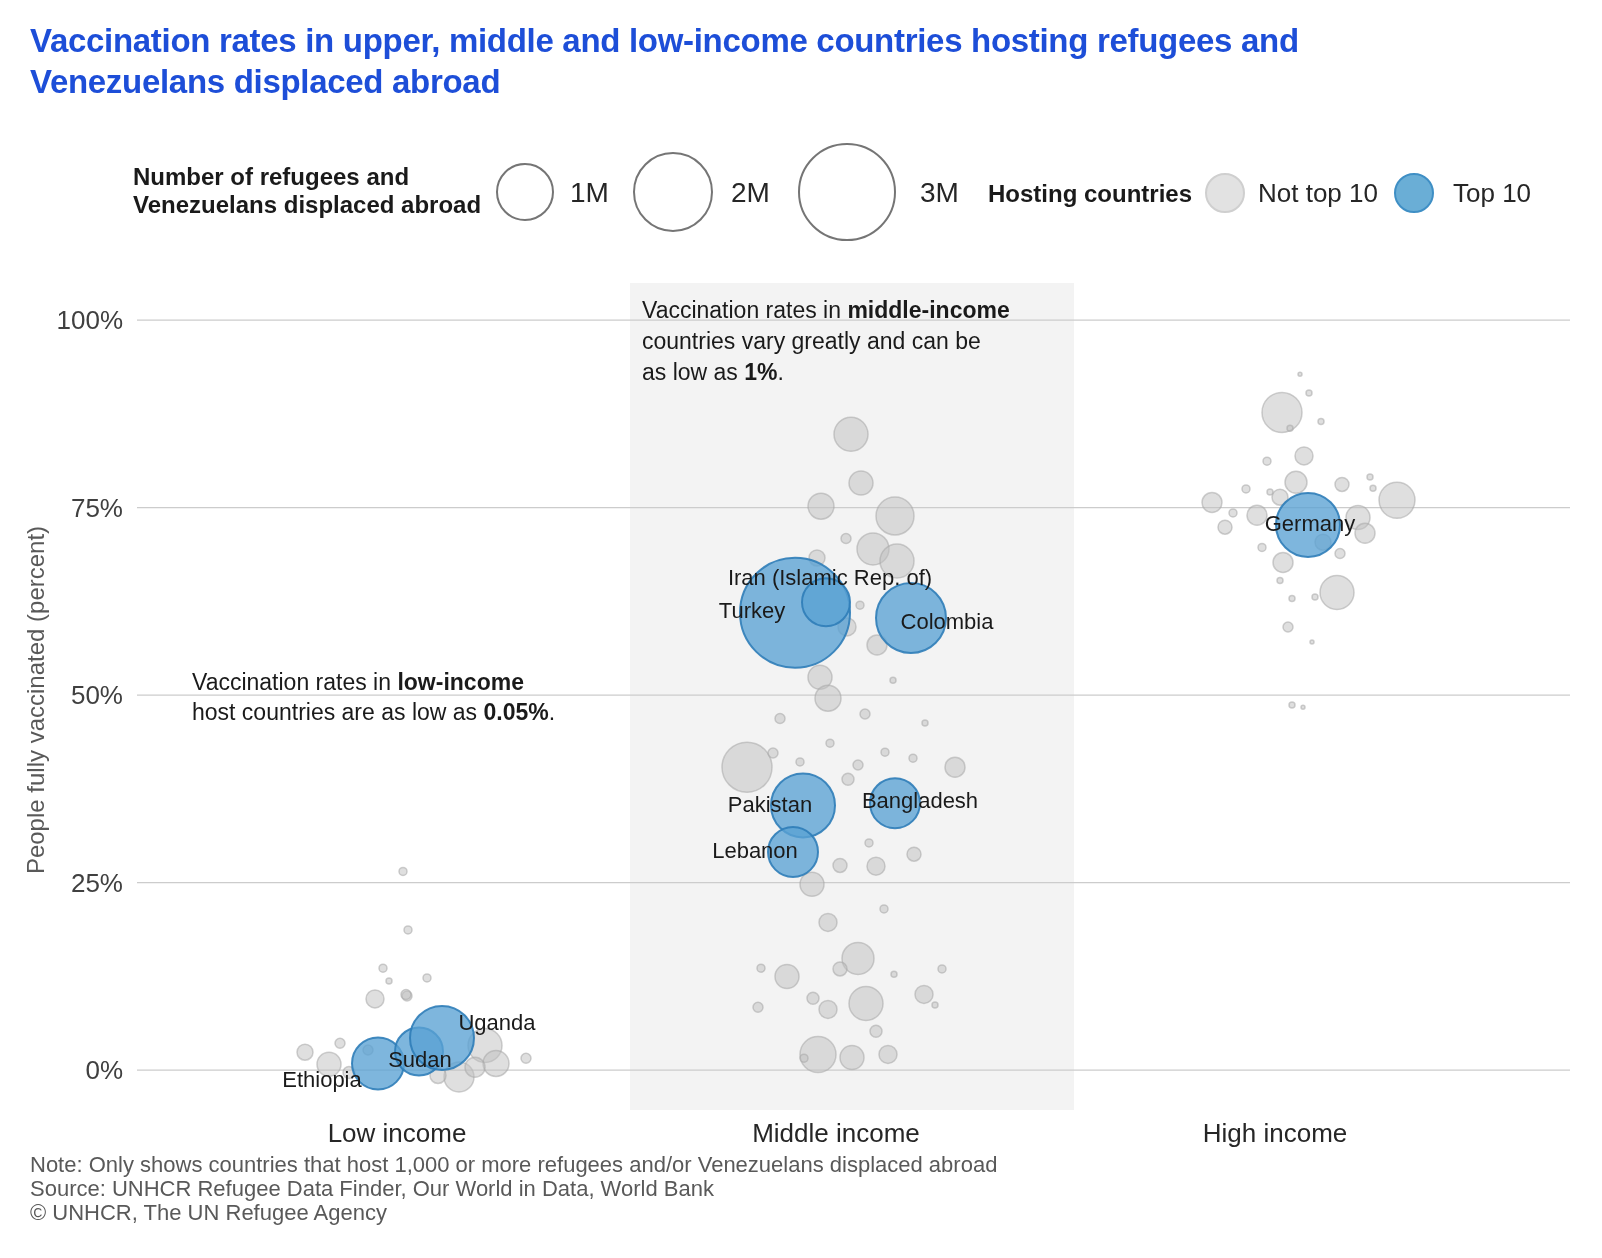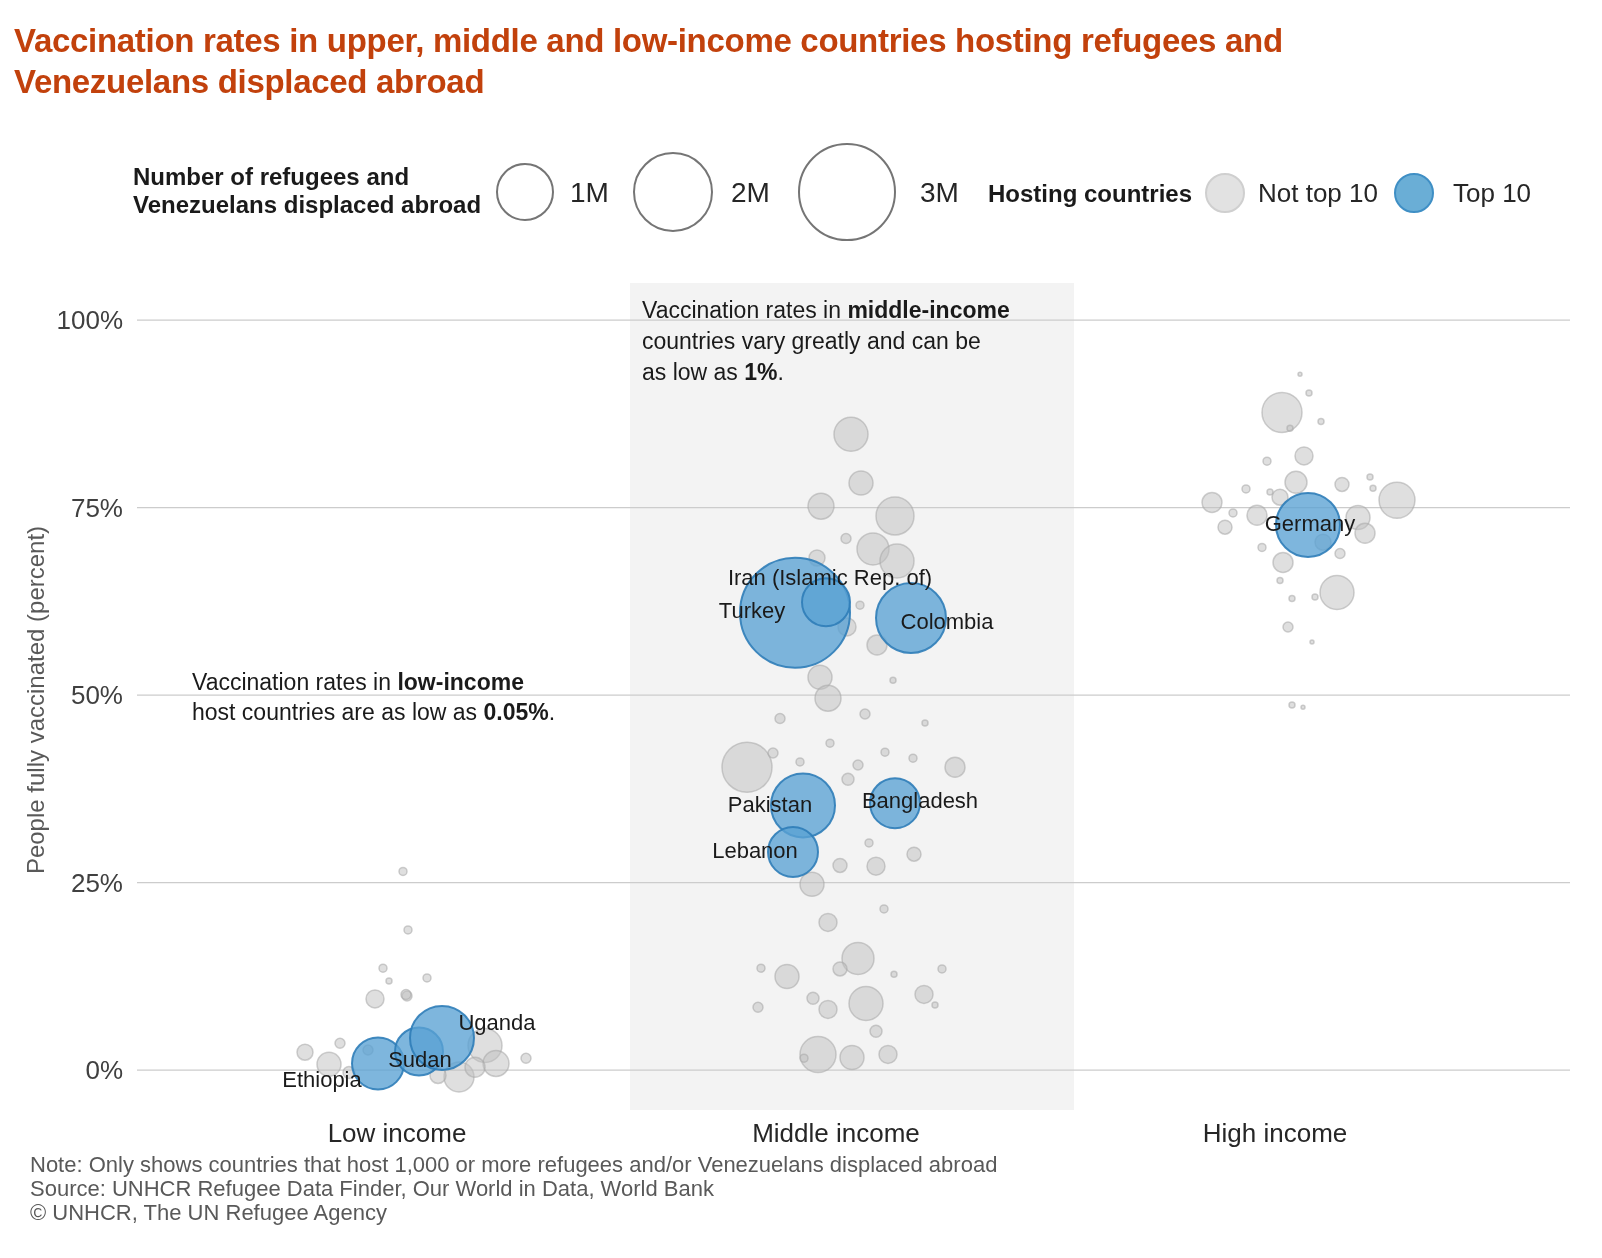--- a/index.html
+++ b/index.html
@@ -1,19 +1,19 @@
 <!DOCTYPE html>
 <html><head>
 <meta charset="utf-8">
 <style>
   html,body{margin:0;padding:0;background:#ffffff;}
   body{font-family:"Liberation Sans","DejaVu Sans",sans-serif;}
   #page{position:relative;width:1602px;height:1258px;background:#ffffff;overflow:hidden;}
-  #title{position:absolute;left:14px;top:20px;width:1420px;
-         font-size:33px;font-weight:bold;color:#c2410c;line-height:41px;letter-spacing:-0.3px;}
+  #title{position:absolute;left:30px;top:20px;width:1420px;
+         font-size:33px;font-weight:bold;color:#1d4ed8;line-height:41px;letter-spacing:-0.3px;}
   #chart-svg{position:absolute;left:0;top:0;}
   svg text{white-space:pre;}
 </style>
 </head>
 <body>
 
 <div id="page">
   <div id="title">Vaccination rates in upper, middle and low-income countries hosting refugees and Venezuelans displaced abroad</div>
   <svg id="chart-svg" width="1602" height="1258" viewBox="0 0 1602 1258" xmlns="http://www.w3.org/2000/svg">
       <rect x="630" y="283" width="444" height="827" fill="#f3f3f3"></rect>

